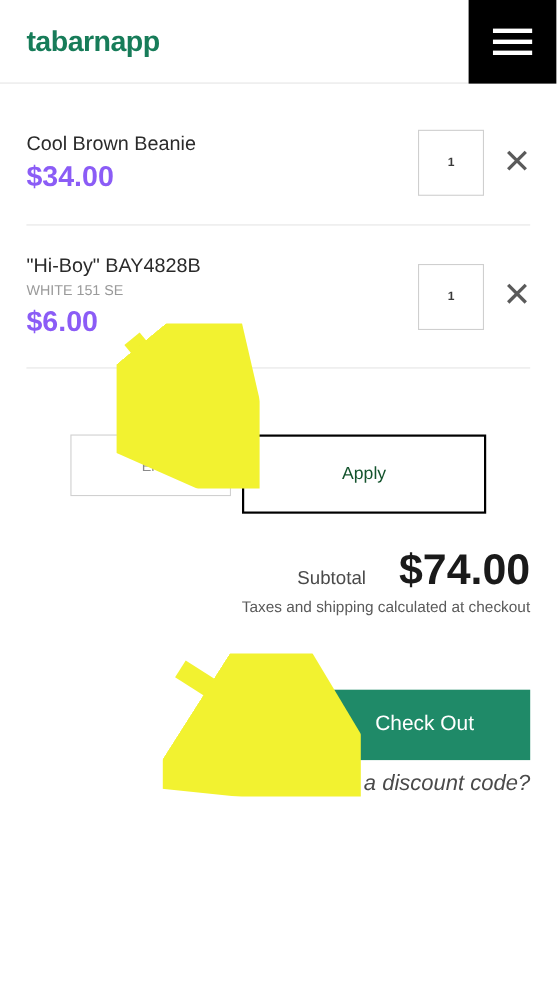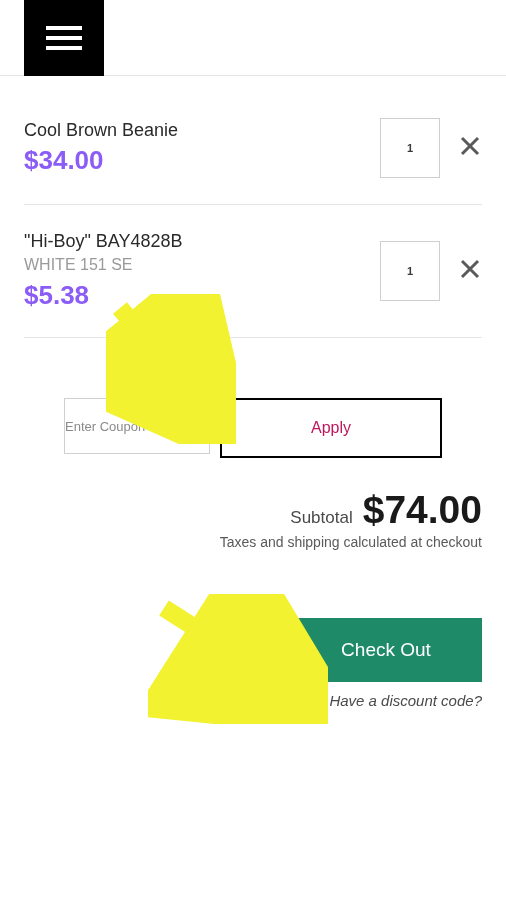--- a/index.html
+++ b/index.html
@@ -59,21 +59,21 @@
     .item-info {
       flex: 1;
     }
     .item-name {
       font-size: 18px;
       color: #2a2a2a;
       font-weight: 400;
       margin-bottom: 4px;
     }
     .item-variant {
-      font-size: 16px;
+      font-size: 13px;
       color: #9a9a9a;
       margin-bottom: 6px;
     }
     .item-price {
       font-size: 26px;
       font-weight: 700;
       color: #8b5cf6;
     }
     .qty-box {
       width: 60px;
@@ -96,43 +96,43 @@
       display: flex;
       justify-content: center;
       gap: 10px;
       padding: 60px 0 24px;
       position: relative;
     }
     .coupon-input {
       width: 146px;
       height: 56px;
       border: 1px solid #d0d0d0;
-      text-align: left;
+      text-align: right;
       font-size: 13px;
       color: #8a8a8a;
       outline: none;
     }
     .coupon-input::placeholder {
       color: #8a8a8a;
     }
     .apply-btn {
       width: 222px;
-      height: 60px;
+      height: 72px;
       border: 2px solid #000;
       background: #fff;
       font-size: 16px;
-      color: #be185d;
+      color: #14532d;
       cursor: pointer;
     }
 
     .subtotal-row {
       display: flex;
       justify-content: flex-end;
       align-items: baseline;
-      gap: 10px;
+      gap: 30px;
       margin-top: 6px;
     }
     .subtotal-label {
       font-size: 17px;
       color: #4a4a4a;
     }
     .subtotal-amount {
       font-size: 39px;
       font-weight: 800;
       color: #1a1a1a;
@@ -169,21 +169,21 @@
       background: #1f8a68;
       color: #fff;
       border: none;
       font-size: 19px;
       font-weight: 500;
       cursor: pointer;
     }
 
     .discount-link {
       text-align: right;
-      font-size: 15px;
+      font-size: 20px;
       color: #4a4a4a;
       margin-top: 10px;
       font-style: italic;
     }
 
     
     .arrow1 {
       position: absolute;
       left: 106px;
       top: 294px;
@@ -193,20 +193,21 @@
       position: absolute;
       left: 148px;
       top: 594px;
       pointer-events: none;
     }
   </style>
 </head>
 <body>
 
 <div class="header">
+  <div class="logo">tabarnapp</div>
   <div class="menu-btn">
     <svg viewBox="0 0 36 28">
       <rect x="0" y="2" width="36" height="4" fill="#fff"></rect>
       <rect x="0" y="12" width="36" height="4" fill="#fff"></rect>
       <rect x="0" y="22" width="36" height="4" fill="#fff"></rect>
     </svg>
   </div>
 </div>
 
 <div class="cart">
@@ -222,21 +223,21 @@
         <line x1="4" y1="4" x2="20" y2="20" stroke="#5a5a5a" stroke-width="3"></line>
         <line x1="20" y1="4" x2="4" y2="20" stroke="#5a5a5a" stroke-width="3"></line>
       </svg>
     </div>
   </div>
 
   <div class="cart-item">
     <div class="item-info">
       <div class="item-name">"Hi-Boy" BAY4828B</div>
       <div class="item-variant">WHITE 151 SE</div>
-      <div class="item-price">$5.38</div>
+      <div class="item-price">$6.00</div>
     </div>
     <div class="qty-box">1</div>
     <div class="remove-icon">
       <svg width="24" height="24" viewBox="0 0 24 24">
         <line x1="4" y1="4" x2="20" y2="20" stroke="#5a5a5a" stroke-width="3"></line>
         <line x1="20" y1="4" x2="4" y2="20" stroke="#5a5a5a" stroke-width="3"></line>
       </svg>
     </div>
   </div>
 

